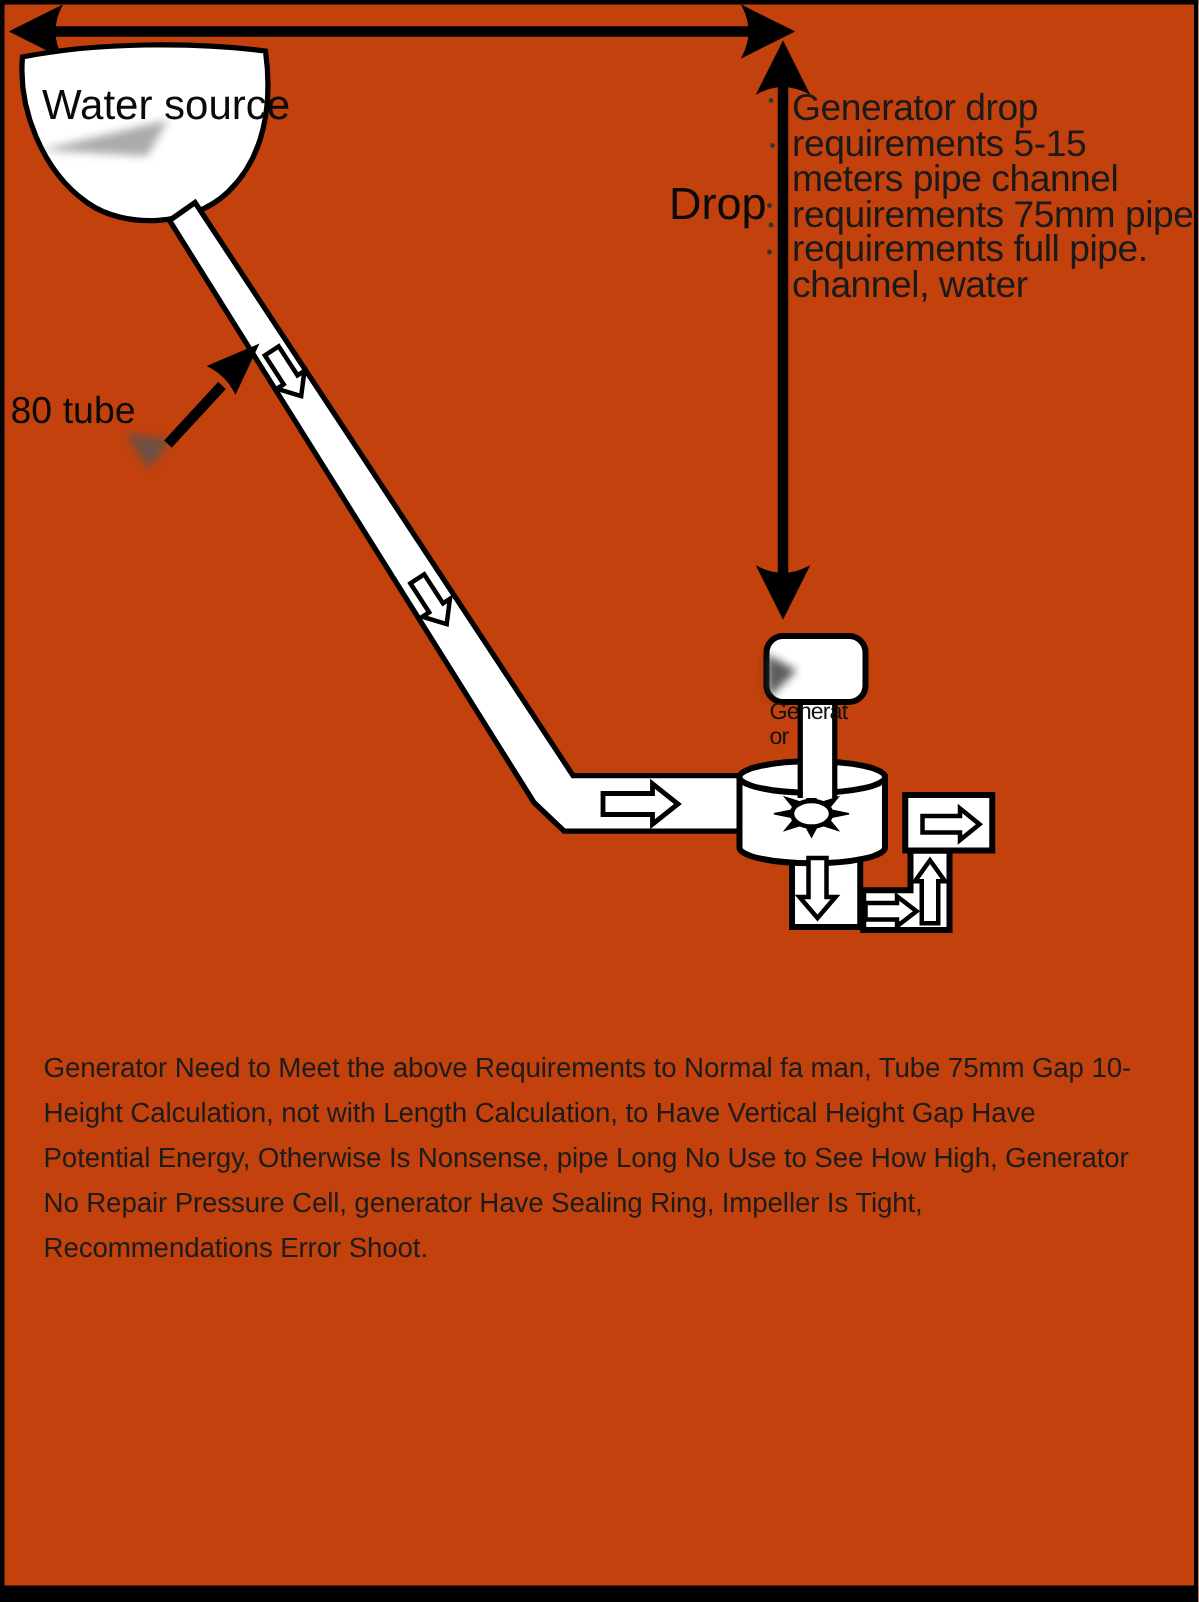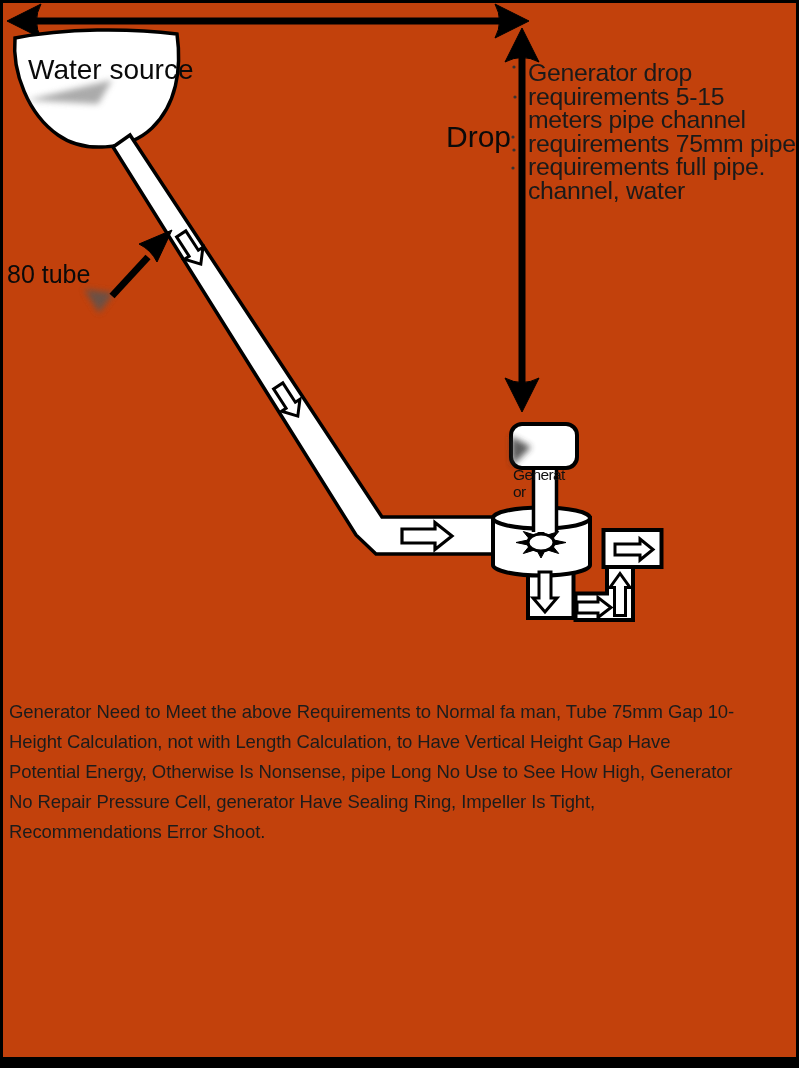--- a/index.html
+++ b/index.html
@@ -32,21 +32,21 @@
   }
   .note div{white-space:nowrap;}
   .genbox-text{
     position:absolute;left:513px;top:430px;width:62px;z-index:10;
     font-size:15.5px;line-height:17px;letter-spacing:-0.6px;color:#111;margin-top:36px;
   }
   .paragraph{
     position:absolute;left:9px;top:697px;width:786px;z-index:10;
     font-size:18.5px;line-height:30px;color:#1c1c1c;letter-spacing:-0.1px;
   }
-  .paragraph div{white-space:nowrap;}
+  .paragraph div{white-space:nowrap;margin-left:20px;}
 </style>
 </head>
 <body>
 
 <div class="stage">
 
   <svg class="diagram" width="799" height="1068" viewBox="0 0 799 1068">
     <defs>
       <filter id="blur3" x="-60%" y="-60%" width="220%" height="220%">
         <feGaussianBlur stdDeviation="3"></feGaussianBlur>

